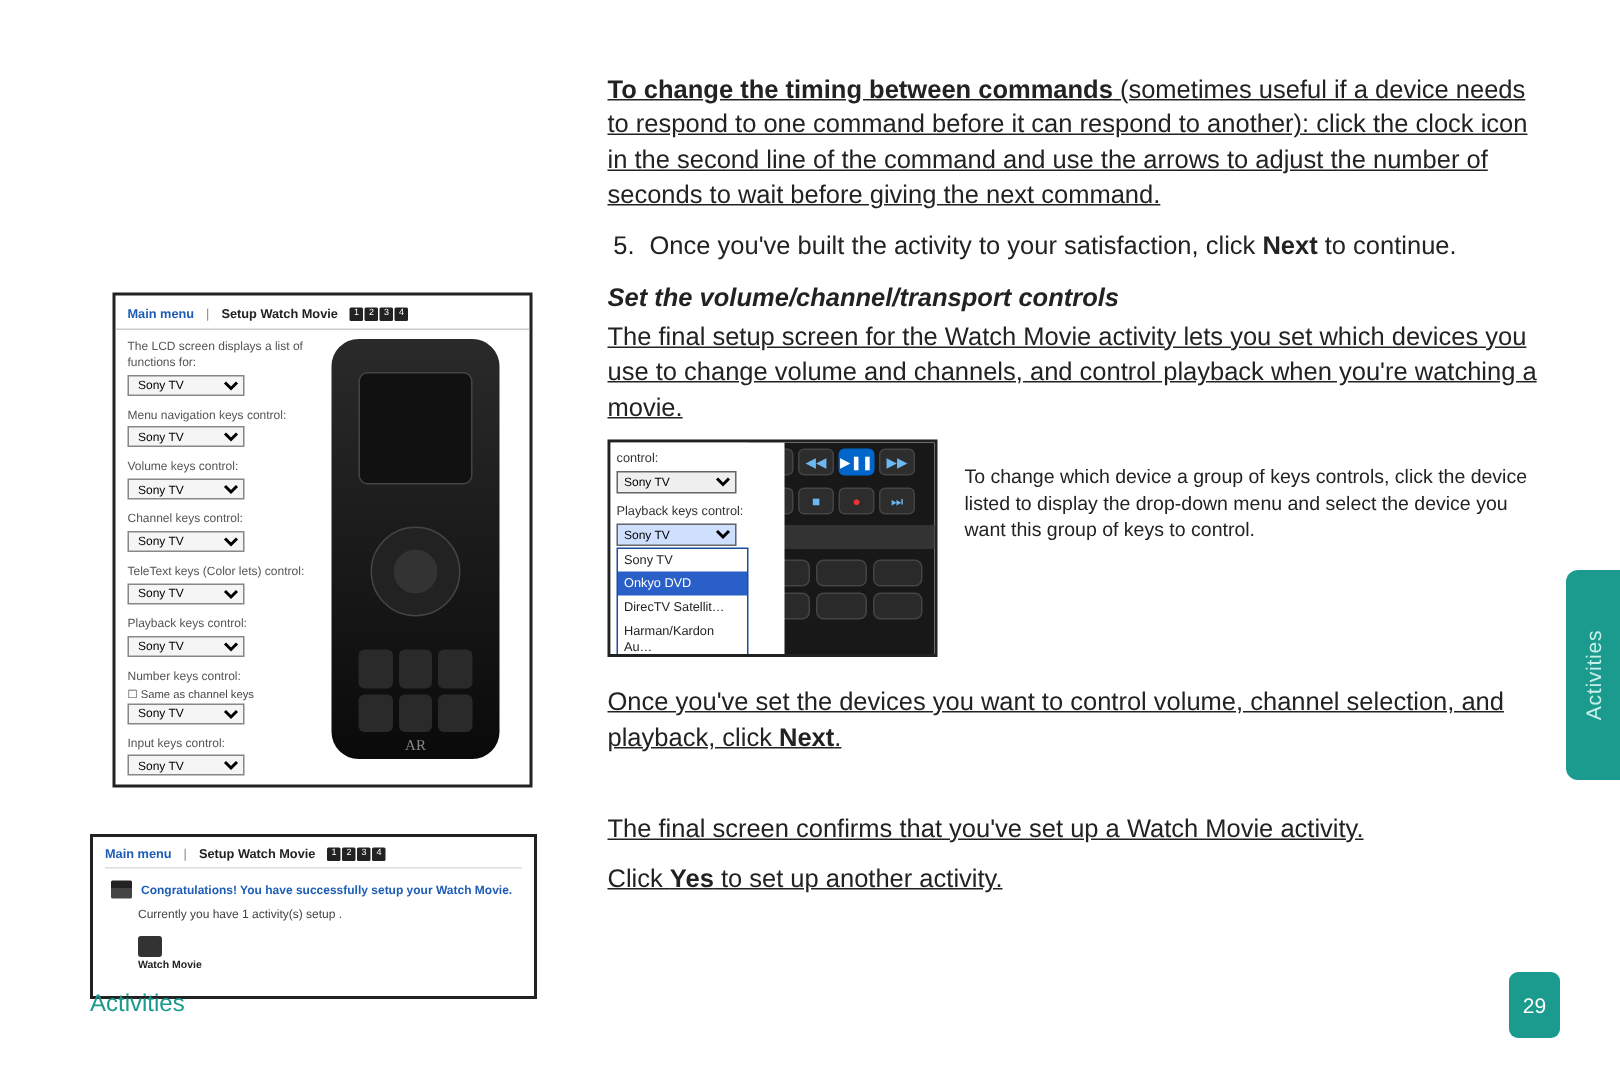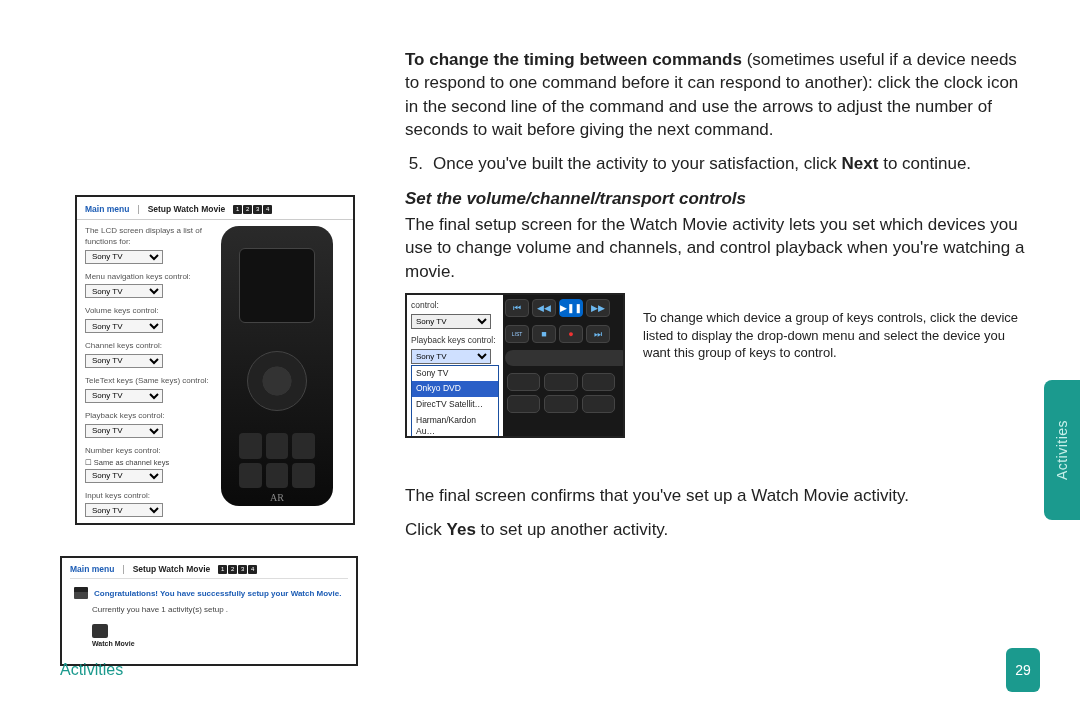--- a/index.html
+++ b/index.html
@@ -47,21 +47,21 @@
     width: 34px;
     height: 44px;
     display: flex;
     align-items: center;
     justify-content: center;
     font-size: 14px;
   }
 
   
   .body-col { position: absolute; left: 405px; right: 50px; top: 48px; font-size: 17px; line-height: 1.38; }
-  .para { margin-bottom: 10px; }
+  .para { margin-bottom: 10px; text-decoration: underline; }
   .num-item { display: flex; margin-bottom: 12px; }
   .num-item .n { width: 28px; flex-shrink: 0; text-align: right; padding-right: 10px; }
   .sub-head { font-weight: bold; font-style: italic; margin-top: 6px; margin-bottom: 2px; font-size: 17px; }
 
   
   .row2 { display: flex; align-items: flex-start; gap: 18px; margin-top: 8px; margin-bottom: 18px; }
   .row2 .txt { flex: 1; font-size: 13px; line-height: 1.35; margin-top: 16px; }
 
   
   .shot1 {
@@ -95,21 +95,21 @@
   
   .shot2 {
     width: 220px; height: 145px;
     border: 2px solid #222;
     background: #f0f0f0;
     position: relative;
     font-size: 9px;
     overflow: hidden;
     flex-shrink: 0;
   }
-  .shot2 .left-pane { position:absolute; left:0; top:0; bottom:0; width:96px; background:#fff; padding:3px 4px; }
+  .shot2 .left-pane { position:absolute; left:0; top:0; bottom:0; width:116px; background:#fff; padding:3px 4px; }
   .shot2 .left-pane .lbl { font-size:8.5px; color:#333; margin-bottom:2px; margin-top:2px; }
   .shot2 select { width:80px; font-size:8px; border:1px solid #666; height:15px; }
   .shot2 .dd-open { border:1px solid #1a4fa0; background:#fff; width:88px; margin-top:1px; }
   .shot2 .dd-open div { padding:2px 4px; font-size:8.5px; }
   .shot2 .dd-open .sel { background:#2a5fc7; color:#fff; }
   .shot2 .remote-zoom { position:absolute; right:0; top:0; bottom:0; width:124px; background:#181818; }
   .rz-row { display:flex; gap:3px; padding:4px 6px; }
   .rz-btn { width:24px; height:18px; background:#2d2d2d; border-radius:4px; display:flex; align-items:center; justify-content:center; color:#6cb8f0; font-size:9px; border:1px solid #444; }
   .rz-btn.play { background:#0066cc; color:#fff; border-color:#0066cc; }
   .rz-wide { width:100%; height:16px; background:#333; border-radius:8px; margin:3px 6px; }
@@ -196,20 +196,23 @@
             <div>Sony TV</div>
             <div class="sel">Onkyo DVD</div>
             <div>DirecTV Satellit…</div>
             <div>Harman/Kardon Au…</div>
           </div>
         </div>
       </div>
       <div class="txt">To change which device a group of keys controls, click the device listed to display the drop-down menu and select the device you want this group of keys to control.</div>
     </div>
 
+    <div class="para">
+      <span>Once you've set the devices you want to control volume, channel selection, and playback, click </span><b>Next</b><span>.</span>
+    </div>
 
     <div style="height:28px"></div>
 
     <div class="para">The final screen confirms that you've set up a Watch Movie activity.</div>
     <div class="para">
       <span>Click </span><b>Yes</b><span> to set up another activity.</span>
     </div>
   </div>
 
   <div class="shot1">
@@ -227,21 +230,21 @@
     <div class="shot1-body">
       <div class="shot1-left">
         <div class="grp"><div class="lbl">The LCD screen displays a list of functions for:</div>
           <select><option>Sony TV</option></select></div>
         <div class="grp"><div class="lbl">Menu navigation keys control:</div>
           <select><option>Sony TV</option></select></div>
         <div class="grp"><div class="lbl">Volume keys control:</div>
           <select><option>Sony TV</option></select></div>
         <div class="grp"><div class="lbl">Channel keys control:</div>
           <select><option>Sony TV</option></select></div>
-        <div class="grp"><div class="lbl">TeleText keys (Same keys) control:</div>
+        <div class="grp"><div class="lbl">TeleText keys (Color lets) control:</div>
           <select><option>Sony TV</option></select></div>
         <div class="grp"><div class="lbl">Playback keys control:</div>
           <select><option>Sony TV</option></select></div>
         <div class="grp"><div class="lbl">Number keys control:</div>
           <div class="chk">☐ <span>Same as channel keys</span></div>
           <select><option>Sony TV</option></select></div>
         <div class="grp"><div class="lbl">Input keys control:</div>
           <select><option>Sony TV</option></select></div>
       </div>
       <div class="remote-img">

